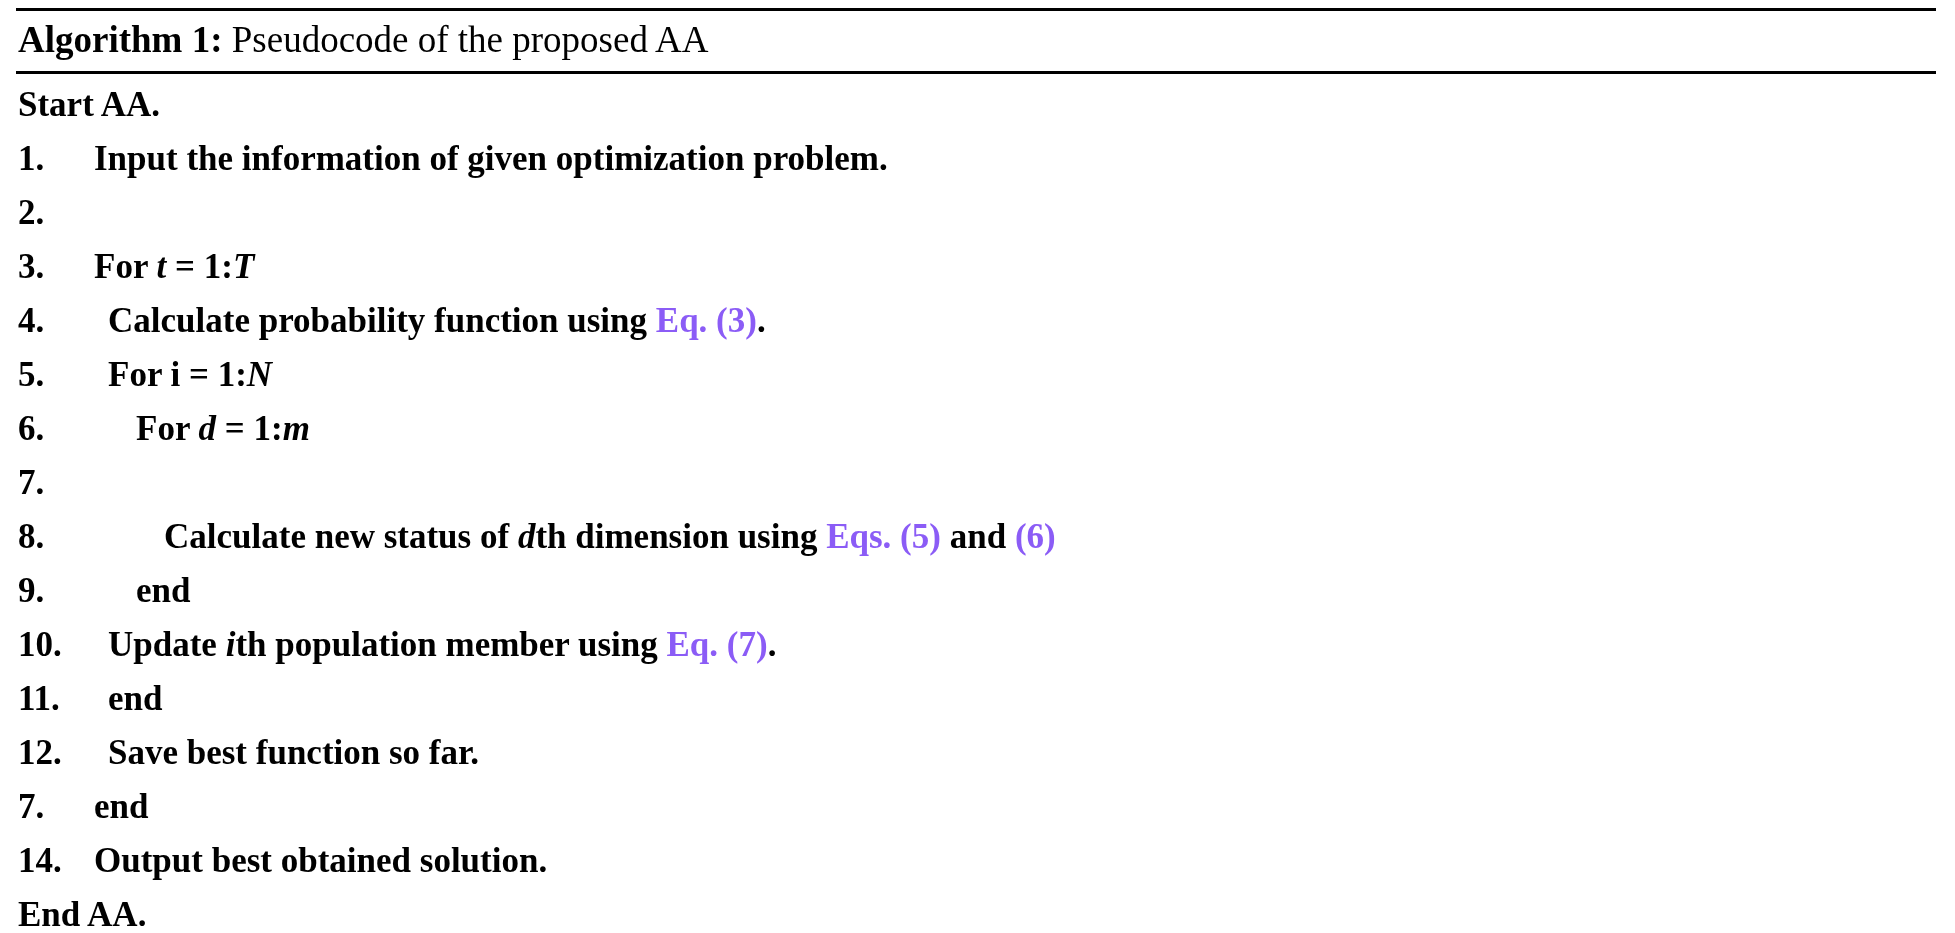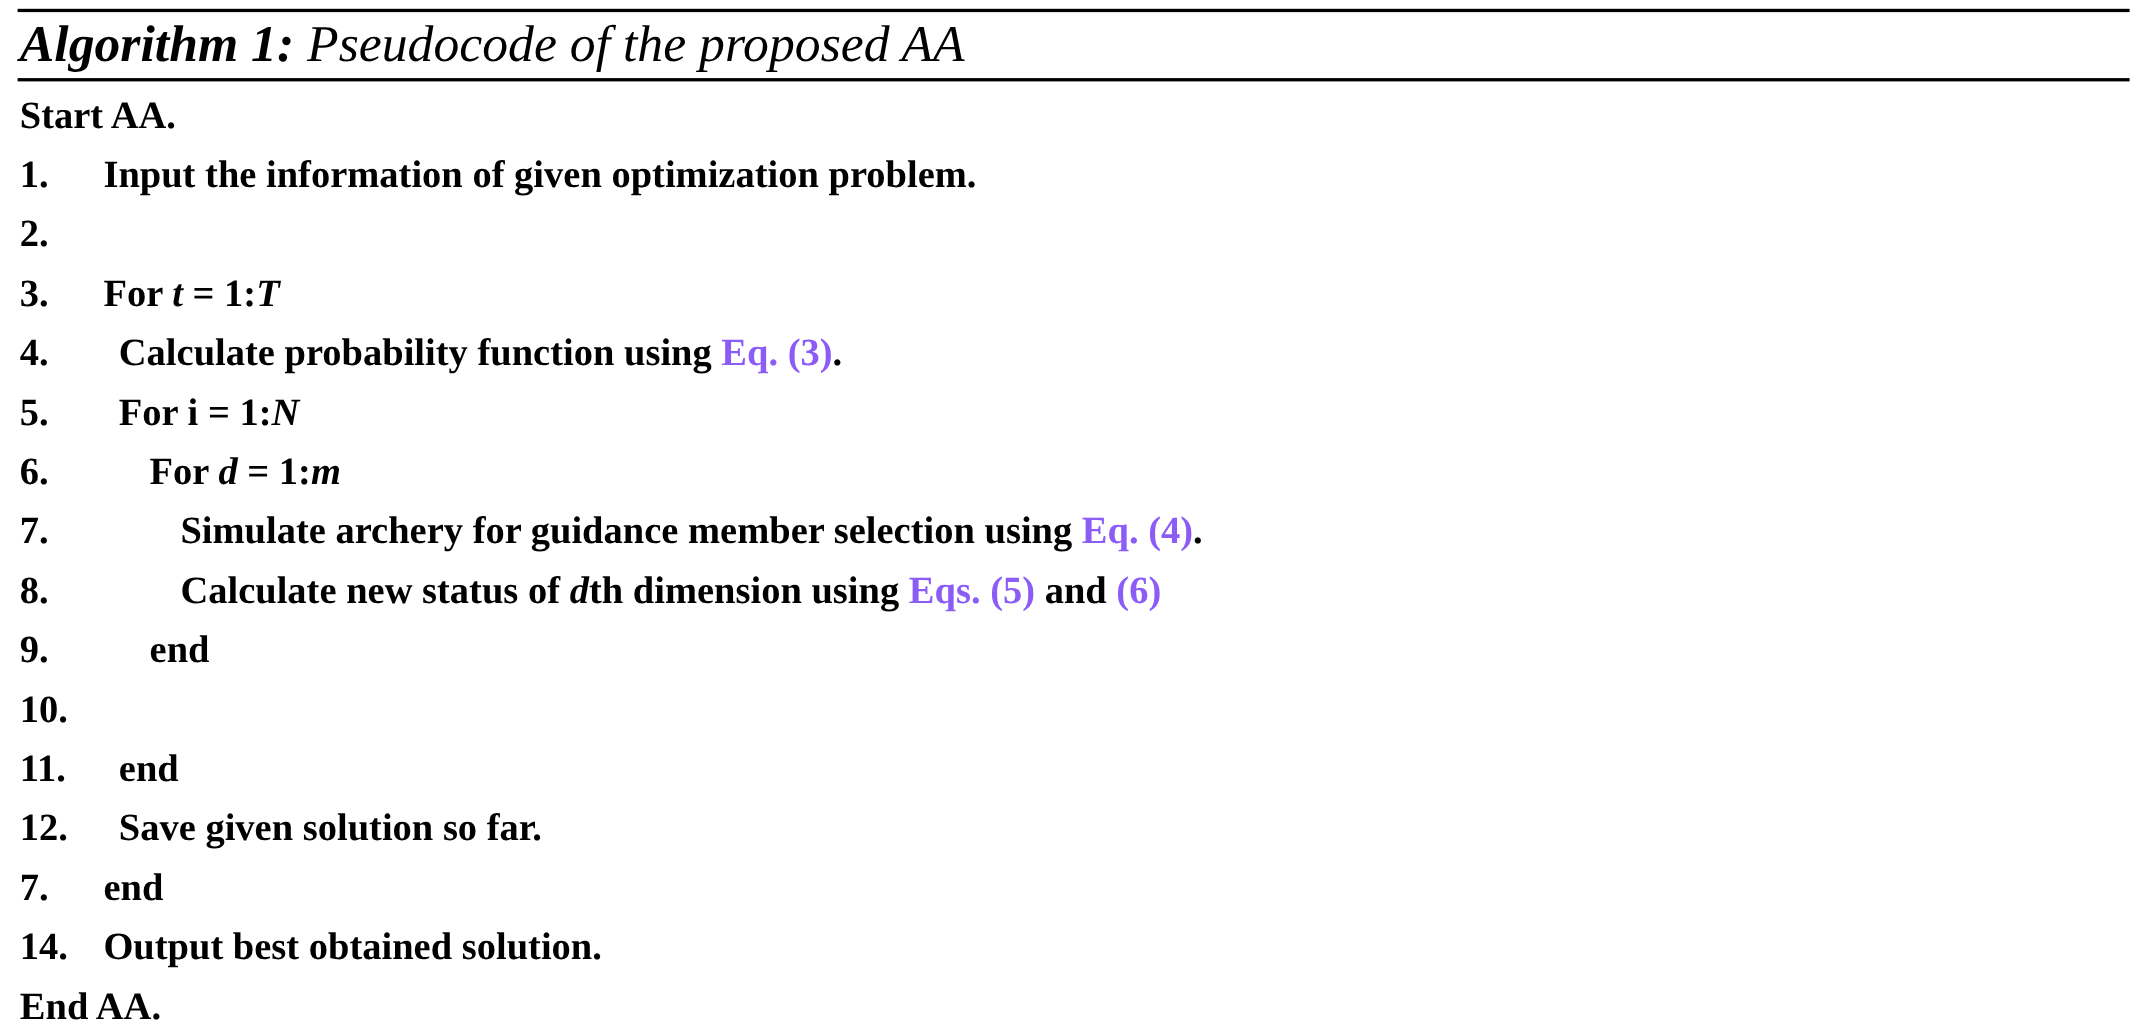--- a/index.html
+++ b/index.html
@@ -22,25 +22,24 @@
   }
   .rule-top {
     border-top: 3px solid #000;
     width: 100%;
   }
   .rule-mid {
     border-top: 3px solid #000;
     width: 100%;
   }
   .caption {
-    font-size: 47px;
+    font-size: 37px;
     line-height: 50px;
     padding: 4px 0 6px 2px;
     white-space: nowrap;
-    font-style: italic;
   }
   .caption .alg-label {
     font-weight: bold;
   }
   .body-lines {
     padding: 4px 0 6px 2px;
   }
   .line {
     font-size: 35px;
     line-height: 54px;
@@ -103,40 +102,40 @@
         <div class="line">
           <span class="num">5.</span>
           <span class="txt ind-2"><span>For i = 1:</span><span class="it">N</span></span>
         </div>
         <div class="line">
           <span class="num">6.</span>
           <span class="txt ind-3"><span>For </span><span class="it">d</span><span> = 1:</span><span class="it">m</span></span>
         </div>
         <div class="line">
           <span class="num">7.</span>
-          <span class="txt ind-4"><span>Simulate archery for guidance member selection using </span><span class="eq">Eq. (4)</span><span>.</span></span>
         </div>
         <div class="line">
           <span class="num">8.</span>
           <span class="txt ind-4"><span>Calculate new status of </span><span class="it">d</span><span>th dimension using </span><span class="eq">Eqs. (5)</span><span> and </span><span class="eq">(6)</span></span>
         </div>
         <div class="line">
           <span class="num">9.</span>
           <span class="txt ind-3"><span>end</span></span>
         </div>
         <div class="line">
           <span class="num">10.</span>
+          <span class="txt ind-2"><span>Update </span><span class="it">i</span><span>th population member using </span><span class="eq">Eq. (7)</span><span>.</span></span>
         </div>
         <div class="line">
           <span class="num">11.</span>
           <span class="txt ind-2"><span>end</span></span>
         </div>
         <div class="line">
           <span class="num">12.</span>
-          <span class="txt ind-2"><span>Save given solution so far.</span></span>
+          <span class="txt ind-2"><span>Save best function so far.</span></span>
         </div>
         <div class="line">
           <span class="num">7.</span>
           <span class="txt ind-1"><span>end</span></span>
         </div>
         <div class="line">
           <span class="num">14.</span>
           <span class="txt ind-1"><span>Output best obtained solution.</span></span>
         </div>
       </div>

